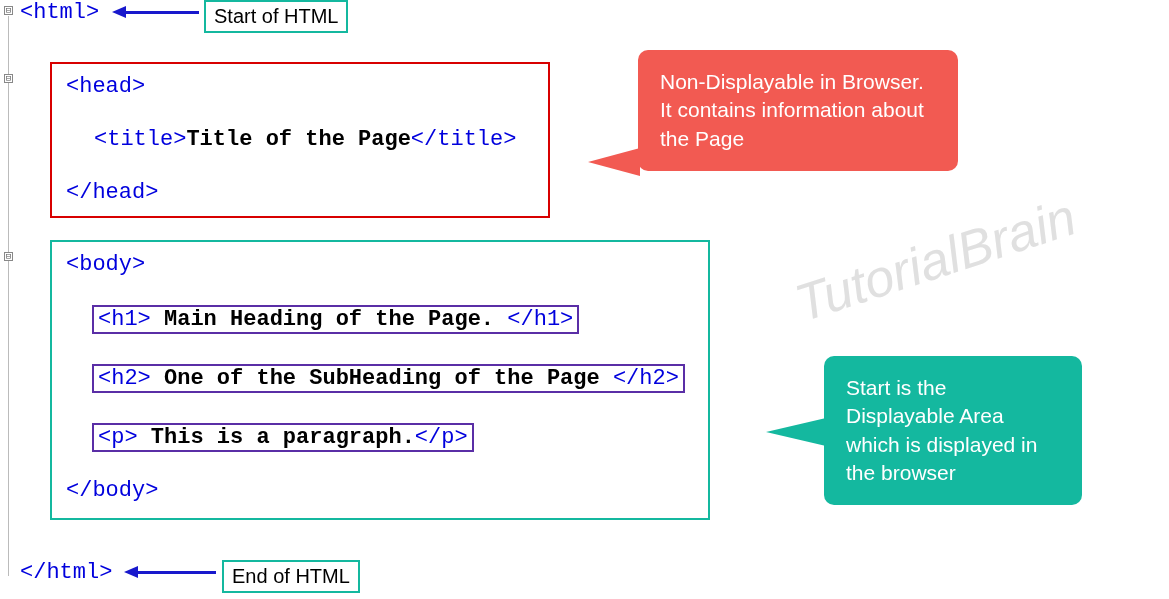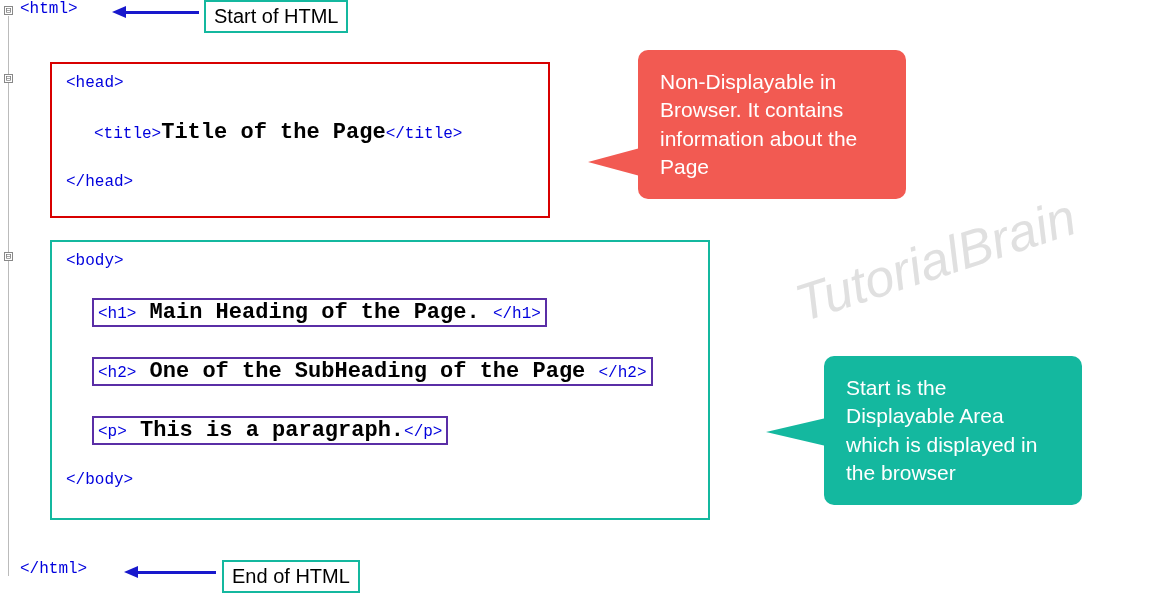--- a/index.html
+++ b/index.html
@@ -20,21 +20,21 @@
   line-height: 7px;
   text-align: center;
   color: #555;
   font-family: monospace;
 }
 .fold-line {
   position: absolute;
   width: 1px;
   background: #bbb;
 }
-.tag { color: #0000dd; font-size: 16px; }
+.tag { color: #0000dd; font-size: 22px; }
 .content { color: #000; font-weight: bold; font-size: 22px; }
 .box {
   position: absolute;
   border: 2px solid;
   padding: 10px 14px;
 }
 .head-box { border-color: #d80000; }
 .body-box { border-color: #14b89f; }
 .inner-box {
   border: 2px solid #5a2ea6;
@@ -133,19 +133,19 @@
 </div>
 
 <div style="position:absolute; left:20px; top:560px;">
   <span class="tag">&lt;/html&gt;</span>
 </div>
 
 <div class="arrow-head-left" style="left:124px; top:566px;"></div>
 <div class="arrow-line" style="left:136px; top:571px; width:80px;"></div>
 <div class="label-box" style="left:222px; top:560px;">End of HTML</div>
 
-<div class="callout callout-red" style="left:638px; top:50px; width:268px;">Non-Displayable in Browser. It contains information about the Page</div>
+<div class="callout callout-red" style="left:638px; top:50px; width:320px;">Non-Displayable in Browser. It contains information about the Page</div>
 <div class="callout-tail" style="left:588px; top:148px; border-top:14px solid transparent; border-bottom:14px solid transparent; border-right:52px solid #f25a52;"></div>
 
 <div class="callout callout-teal" style="left:824px; top:356px; width:258px;">Start is the Displayable Area which is displayed in the browser</div>
 <div class="callout-tail" style="left:766px; top:418px; border-top:14px solid transparent; border-bottom:14px solid transparent; border-right:60px solid #14b89f;"></div>
 
 <div class="watermark" style="left:790px; top:230px;">TutorialBrain</div>
 
 </body></html>

